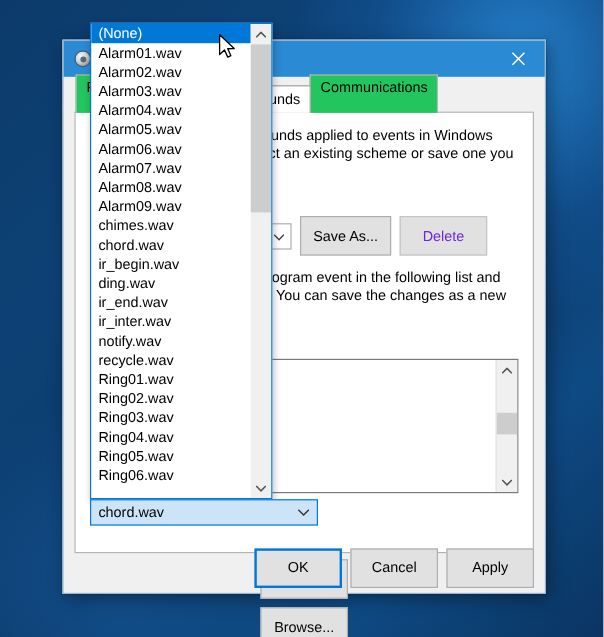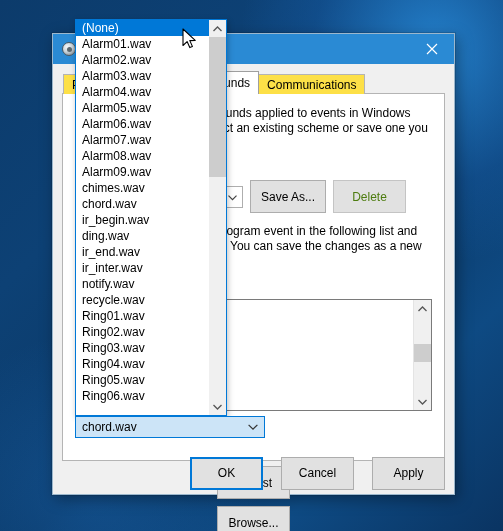--- a/index.html
+++ b/index.html
@@ -104,26 +104,26 @@
   
   .tabstrip {
     display: flex;
     align-items: flex-end;
     height: 22px;
     position: relative;
     z-index: 2;
     margin-left: 1px;
   }
   .tab {
-    height: 20px;
+    height: 32px;
     line-height: 21px;
     padding: 0 8px;
     font-size: 12px;
     color: #000;
-    background: #fde047;
+    background: #22c55e;
     border: 1px solid #b4b4b4;
     border-bottom: none;
     margin-right: -1px;
     box-sizing: border-box;
     white-space: nowrap;
   }
   .tab.active {
     background: #ffffff;
     height: 23px;
     line-height: 23px;
@@ -193,21 +193,21 @@
     background: #e1e1e1;
     border: 1px solid #adadad;
     color: #000;
     box-sizing: border-box;
     white-space: nowrap;
     display: inline-flex;
     align-items: center;
     justify-content: center;
     gap: 4px;
   }
-  .btn.disabled { color: #4d7c0f; background: #e1e1e1; border-color: #c4c4c4;}
+  .btn.disabled { color: #6d28d9; background: #e1e1e1; border-color: #c4c4c4;}
   .btn.default { border: 2px solid #0078d7; }
 
   .listbox {
     border: 1px solid #7a7a7a;
     background: #ffffff;
     height: 112px;
     margin-top: 4px;
     position: relative;
     box-sizing: border-box;
   }
@@ -233,21 +233,21 @@
 
   .sounds-label { font-size:12px; margin: 10px 0 3px 0; }
 
   .bottom-bar {
     position: absolute;
     left: 0; right: 0; bottom: 0;
     height: 42px;
     display: flex;
     align-items: center;
     justify-content: flex-end;
-    gap: 18px;
+    gap: 7px;
     padding-right: 9px;
     box-sizing: border-box;
   }
 
   
   #dropdown {
     position: absolute;
     left: 75px;
     top: 19px;
     width: 152px;

